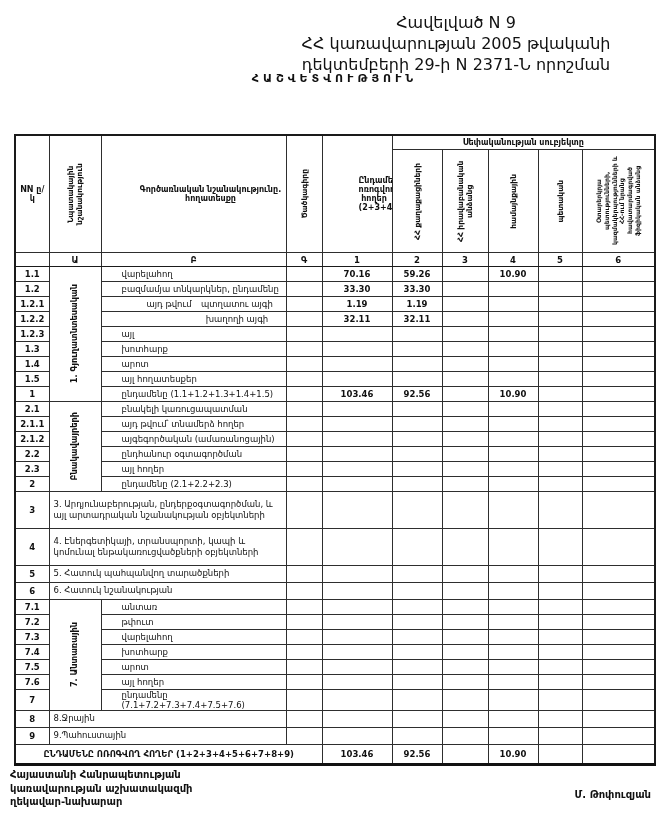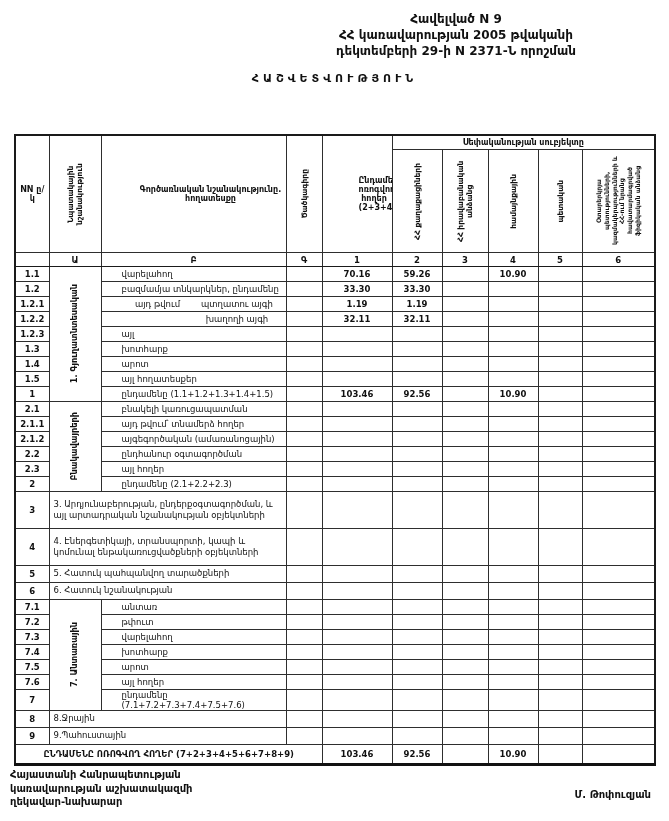--- a/index.html
+++ b/index.html
@@ -4,21 +4,21 @@
 <style>
   html,body { margin:0; padding:0; background:#e8e8e8; }
   .page {
     position:relative; width:669px; height:821px; margin:0 auto;
     background:#ffffff; font-family:"DejaVu Sans", sans-serif; color:#111;
     overflow:hidden;
   }
   
   .annex {
     position:absolute; top:12px; right:28px; width:370px;
-    text-align:center; font-weight:bold; font-size:12px; line-height:1.32;
+    text-align:center; font-weight:normal; font-size:16px; line-height:1.32;
   }
   .rep-title {
     position:absolute; top:72px; left:0; width:100%;
     text-align:center; font-weight:bold; font-size:11px; letter-spacing:4px;
   }
   .rep-sub {
     position:absolute; top:93px; left:10px; width:649px;
     text-align:center; font-weight:bold; font-size:9.5px; line-height:1.45;
   }
   
@@ -43,21 +43,21 @@
   .vtext.small { font-size:6.2px; line-height:1.25; }
   th.hcenter { font-size:8px; font-weight:bold;padding-left:36px; }
   tbody td { height:14px; }
   tbody td.c-no { text-align:center; font-weight:bold; font-size:8.5px; }
   tbody td.c-label { text-align:left; padding-left:20px; }
   tbody td.c-label.wide { padding:1px 4px; line-height:1.3; }
   tbody td.c-val { text-align:center; font-weight:bold; }
   tbody td.c-group { text-align:center; padding:0; }
   .glabel { font-size:8.2px; max-height:none; }
   td.split { padding:0 2px; }
-  td.split .l1 { display:inline-block; width:42%; text-align:center; padding-left:2px; }
+  td.split .l1 { display:inline-block; width:42%; text-align:right; padding-left:2px; }
   td.split .l2 { display:inline-block; width:56%; text-align:center; }
   tr.tall td { height:34px; }
   tr.total-row td { height:18px; font-weight:bold; border-bottom:3px solid #111; border-top:1.5px solid #111; }
   td.c-grand { text-align:center; font-size:8.5px; }
   
   .signer {
     position:absolute; left:10px; top:760px;
     font-weight:bold; font-size:10px; line-height:1.35;margin-top:8px;
   }
   .signature {
@@ -447,21 +447,21 @@
           <td class="c-label wide" colspan="2">9.Պահուստային</td>
           <td class="c-code"></td>
           <td class="c-val"></td>
           <td class="c-val"></td>
           <td class="c-val"></td>
           <td class="c-val"></td>
           <td class="c-val"></td>
           <td class="c-val"></td>
         </tr>
         <tr class="total-row">
-          <td class="c-grand" colspan="4">ԸՆԴԱՄԵՆԸ ՈՌՈԳՎՈՂ ՀՈՂԵՐ (7+2+3+4+5+6+7+8+9)</td>
+          <td class="c-grand" colspan="4">ԸՆԴԱՄԵՆԸ ՈՌՈԳՎՈՂ ՀՈՂԵՐ (1+2+3+4+5+6+7+8+9)</td>
           <td class="c-val">103.46</td>
           <td class="c-val">92.56</td>
           <td class="c-val"></td>
           <td class="c-val">10.90</td>
           <td class="c-val"></td>
           <td class="c-val"></td>
         </tr>
       </tbody>
   </table>
 

